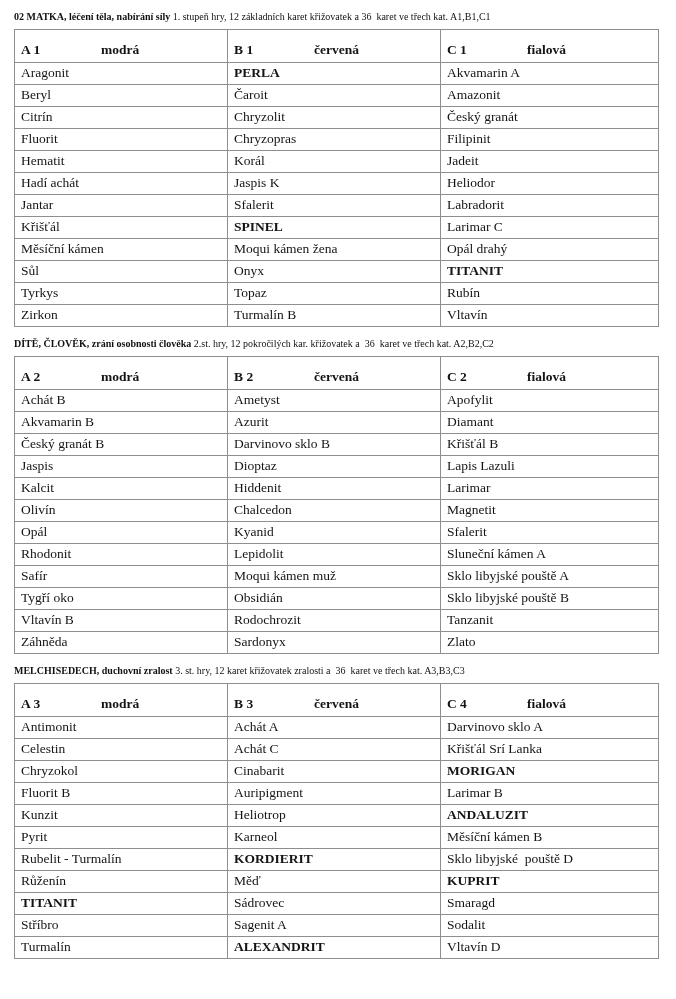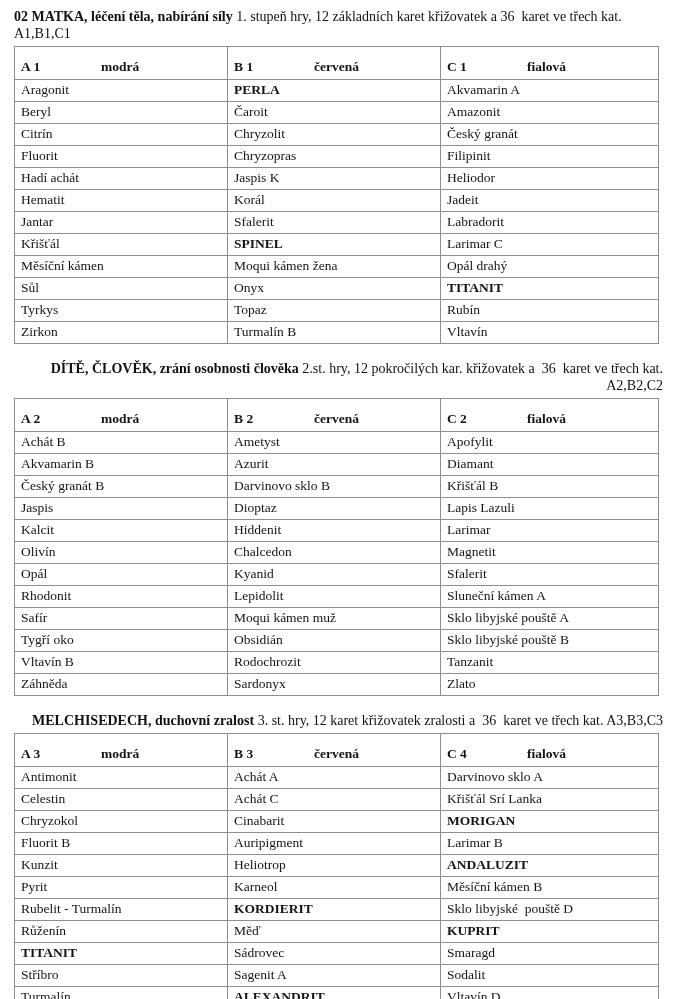--- a/index.html
+++ b/index.html
@@ -11,32 +11,31 @@
     width: 676px;
     height: 999px;
     overflow: hidden;
     font-family: "Liberation Serif", serif;
     color: #141414;
   }
   .page {
     padding: 8px 13px 0 14px;
   }
   .section-title {
-    font-size: 14px;
+    font-size: 10px;
     line-height: 17px;
     margin: 0 0 4px 0;
     white-space: pre-wrap;
     color: #111;
   }
   .section-title .tb {
     font-weight: bold;
   }
   .section + .section .section-title {
-    margin-top: 16px;
-    text-align: right;
+    margin-top: 8px;
   }
   table.cards {
     border-collapse: collapse;
     table-layout: fixed;
     width: 644px;
   }
   table.cards col.cA { width: 213px; }
   table.cards col.cB { width: 213px; }
   table.cards col.cC { width: 218px; }
   table.cards th,
@@ -98,28 +97,28 @@
             <td>Citrín</td>
             <td>Chryzolit</td>
             <td>Český granát</td>
           </tr>
           <tr>
             <td>Fluorit</td>
             <td>Chryzopras</td>
             <td>Filipinit</td>
           </tr>
           <tr>
+            <td>Hematit</td>
+            <td>Korál</td>
+            <td>Jadeit</td>
+          </tr>
+          <tr>
             <td>Hadí achát</td>
             <td>Jaspis K</td>
             <td>Heliodor</td>
-          </tr>
-          <tr>
-            <td>Hematit</td>
-            <td>Korál</td>
-            <td>Jadeit</td>
           </tr>
           <tr>
             <td>Jantar</td>
             <td>Sfalerit</td>
             <td>Labradorit</td>
           </tr>
           <tr>
             <td>Křišťál</td>
             <td class="b">SPINEL</td>
             <td>Larimar C</td>

